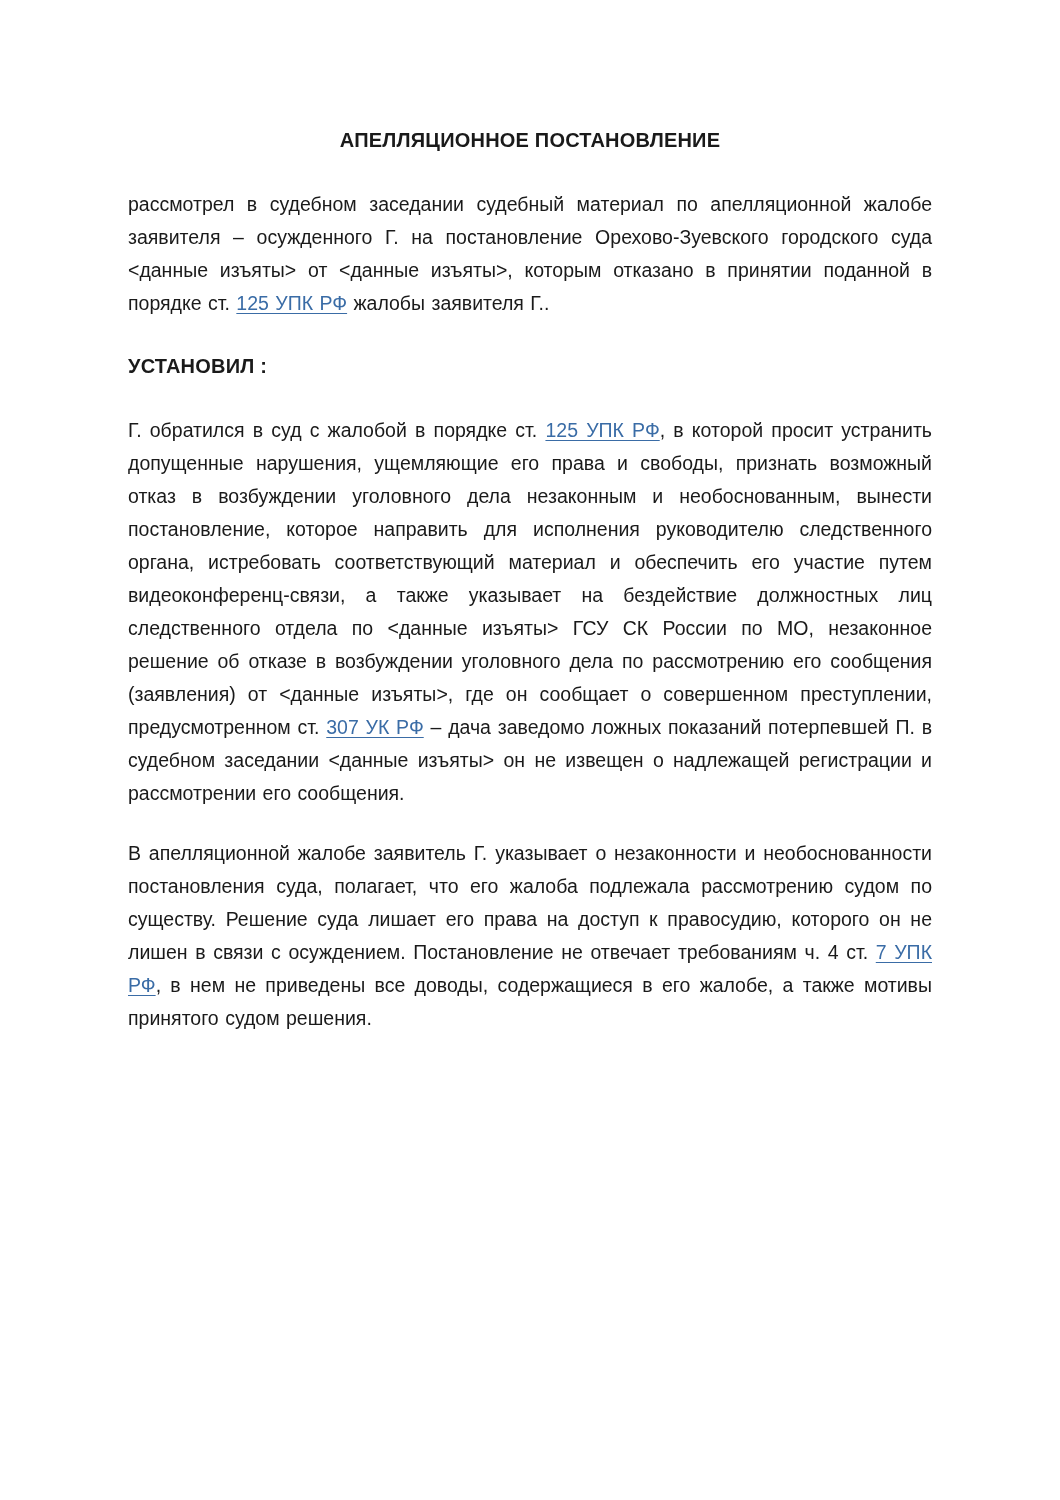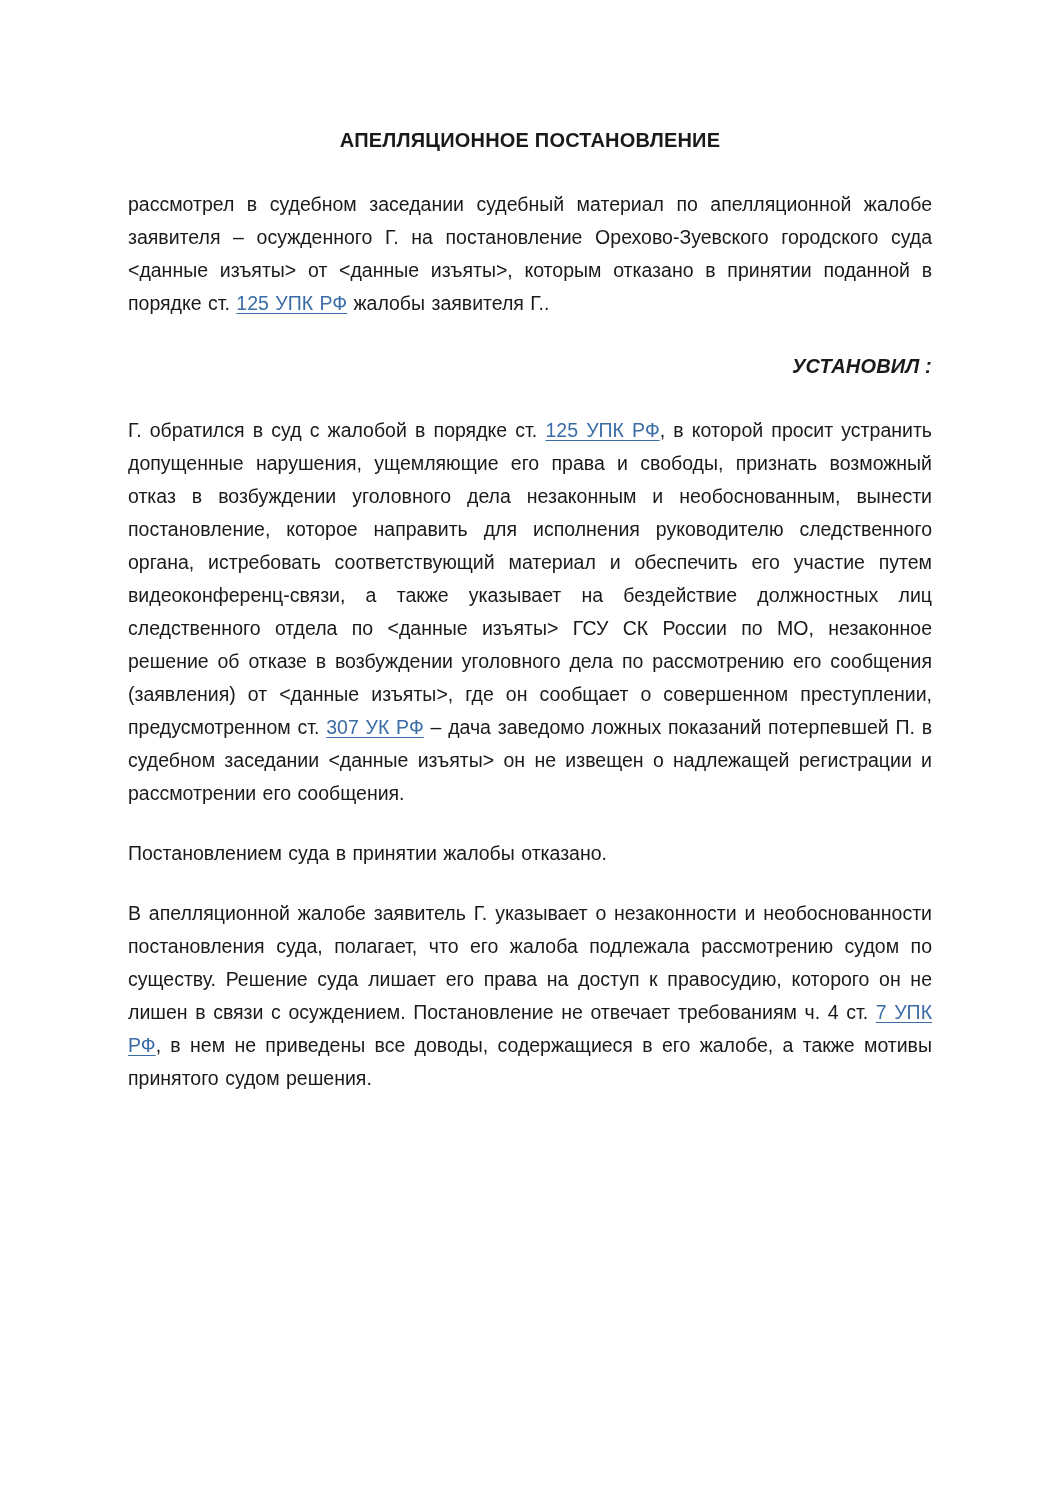--- a/index.html
+++ b/index.html
@@ -37,25 +37,24 @@
   .para {
     font-size: 19.5px;
     line-height: 33px;
     text-align: justify;
     margin: 0 0 27px 0;
     word-spacing: 1px;
   }
   .section-heading {
     font-size: 20px;
     font-weight: bold;
-    text-align: right;
+    text-align: left;
     line-height: 33px;
     margin: 30px 0 31px 0;
     letter-spacing: 0.2px;
-    font-style: italic;
   }
   a.doc-link {
     color: var(--link);
     text-decoration: underline;
     text-underline-offset: 3px;
     cursor: pointer;
   }
   .redacted {
     display: inline-block;
     height: 25px;
@@ -70,17 +69,16 @@
 
   <h1 class="doc-title">АПЕЛЛЯЦИОННОЕ ПОСТАНОВЛЕНИЕ</h1>
 
   <p class="para">рассмотрел в судебном заседании судебный материал по апелляционной жалобе заявителя – осужденного Г. на постановление Орехово-Зуевского городского суда &lt;данные изъяты&gt; от &lt;данные изъяты&gt;, которым отказано в принятии поданной в порядке ст. <a class="doc-link" href="#">125 УПК РФ</a> жалобы заявителя Г..</p>
 
 
   <h2 class="section-heading">УСТАНОВИЛ :</h2>
 
   <p class="para">Г. обратился в суд с жалобой в порядке ст. <a class="doc-link" href="#">125 УПК РФ</a>, в которой просит устранить допущенные нарушения, ущемляющие его права и свободы, признать возможный отказ в возбуждении уголовного дела незаконным и необоснованным, вынести постановление, которое направить для исполнения руководителю следственного органа, истребовать соответствующий материал и обеспечить его участие путем видеоконференц-связи, а также указывает на бездействие должностных лиц следственного отдела по &lt;данные изъяты&gt; ГСУ СК России по МО, незаконное решение об отказе в возбуждении уголовного дела по рассмотрению его сообщения (заявления) от &lt;данные изъяты&gt;, где он сообщает о совершенном преступлении, предусмотренном ст. <a class="doc-link" href="#">307 УК РФ</a> – дача заведомо ложных показаний потерпевшей П. в судебном заседании &lt;данные изъяты&gt; он не извещен о надлежащей регистрации и рассмотрении его сообщения.</p>
 
-  <p class="para">Постановлением суда в принятии жалобы отказано.</p>
 
   <p class="para">В апелляционной жалобе заявитель Г. указывает о незаконности и необоснованности постановления суда, полагает, что его жалоба подлежала рассмотрению судом по существу. Решение суда лишает его права на доступ к правосудию, которого он не лишен в связи с осуждением. Постановление не отвечает требованиям ч. 4 ст. <a class="doc-link" href="#">7 УПК РФ</a>, в нем не приведены все доводы, содержащиеся в его жалобе, а также мотивы принятого судом решения.</p>
 
 </div>
 
 </body></html>

